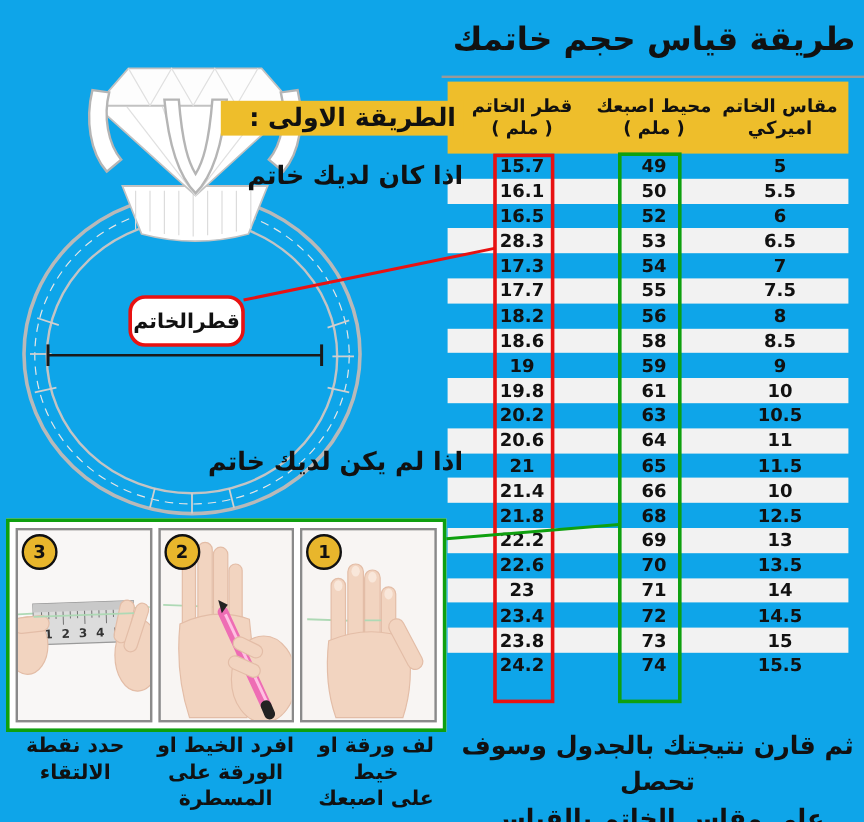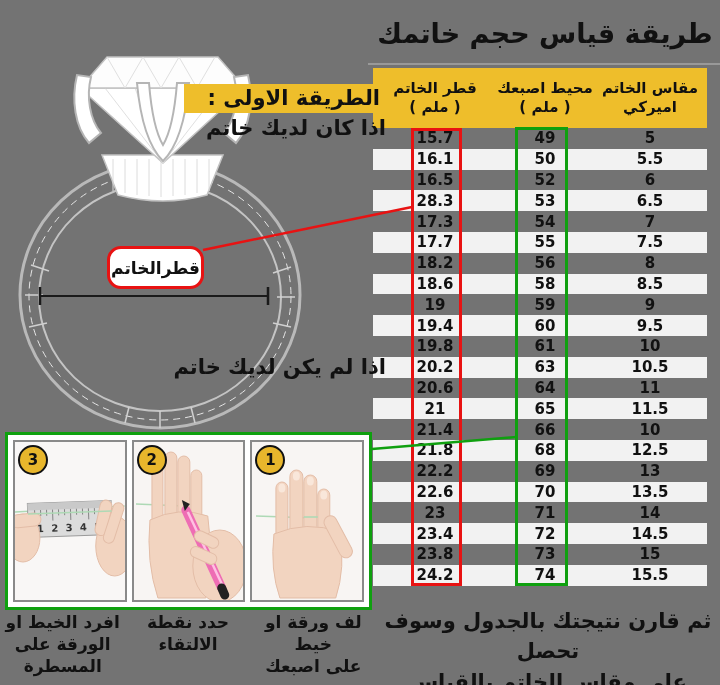--- a/index.html
+++ b/index.html
@@ -1,17 +1,17 @@
 <!DOCTYPE html>
 <html style="--gold: #EEBE2B; --red: #E81212; --green: #0FA00F; --stripe: #F2F2F2; --panel-border: #8A8A8A; --badge: #E8B62C;"><head>
 <meta charset="utf-8">
 <style>
   html,body { margin:0; padding:0; background:#fff; }
   .canvas {
-    position:relative; width:720px; height:685px; background:#737373;
+    position:relative; width:720px; height:685px; background:#0ea5e9;
     font-family:"DejaVu Sans", sans-serif; overflow:hidden; color:#111;
   }
   
   .main-title {
     position:absolute; left:375px; top:8px; width:340px; height:50px;
     font-size:27px; font-weight:bold; text-align:center; direction:rtl;
     display:flex; align-items:center; justify-content:center;
   }
   .title-underline { position:absolute; left:368px; top:63px; width:352px; height:2px; background:#999; }
 
@@ -50,21 +50,21 @@
   }
 
   
   .method { position:absolute; left:160px; width:226px; text-align:right; direction:rtl; z-index:5; }
   .method-1 { top:84px; }
   .method-2 { top:352px; }
   .method .hl {
     display:inline-block; background:var(--gold); color:#111;
     font-size:21px; font-weight:bold; padding:2px 6px 3px 24px;
   }
-  .method .sub { font-size:21px; font-weight:bold; margin-top:3px; }
+  .method .sub { font-size:21px; font-weight:bold; margin-top:21px; }
 
   
   .steps-box {
     position:absolute; left:5px; top:432px; width:367px; height:178px;
     border:3px solid var(--green); box-sizing:border-box; background:#fff;
     display:flex; flex-direction:row; align-items:stretch; padding:5px; gap:5px; z-index:2;
   }
   .panel {
     position:relative; flex:1 1 0; border:2px solid var(--panel-border);
     background:#f7f4f2; overflow:hidden;
@@ -217,25 +217,20 @@
         </div>
         <div class="tr">
           <div class="td">18.6</div>
           <div class="td">58</div>
           <div class="td">8.5</div>
         </div>
         <div class="tr">
           <div class="td">19</div>
           <div class="td">59</div>
           <div class="td">9</div>
-        </div>
-        <div class="tr">
-          <div class="td">19.4</div>
-          <div class="td">60</div>
-          <div class="td">9.5</div>
         </div>
         <div class="tr">
           <div class="td">19.8</div>
           <div class="td">61</div>
           <div class="td">10</div>
         </div>
         <div class="tr">
           <div class="td">20.2</div>
           <div class="td">63</div>
           <div class="td">10.5</div>
@@ -377,26 +372,26 @@
           <ellipse cx="58.5" cy="39" rx="3.5" ry="4.5"></ellipse>
             <ellipse cx="72" cy="53" rx="3.5" ry="4.5"></ellipse>
         </g>
         <line x1="52" y1="75" x2="66" y2="75" stroke="#aed9b5" stroke-width="1.6"></line>
       </svg>
     </div>
   </div>
 
   <div class="captions">
     <div class="caption">
+      <div>حدد نقطة</div>
+      <div>الالتقاء</div>
+    </div>
+    <div class="caption">
       <div>افرد الخيط او</div>
       <div>الورقة على المسطرة</div>
-    </div>
-    <div class="caption">
-      <div>حدد نقطة</div>
-      <div>الالتقاء</div>
     </div>
     <div class="caption">
       <div>لف ورقة او خيط</div>
       <div>على اصبعك</div>
     </div>
   </div>
 
   <div class="footer-note">
     <div>ثم قارن نتيجتك بالجدول وسوف تحصل</div>
     <div>على مقاس الخاتم بالقياس الامريكي</div>

